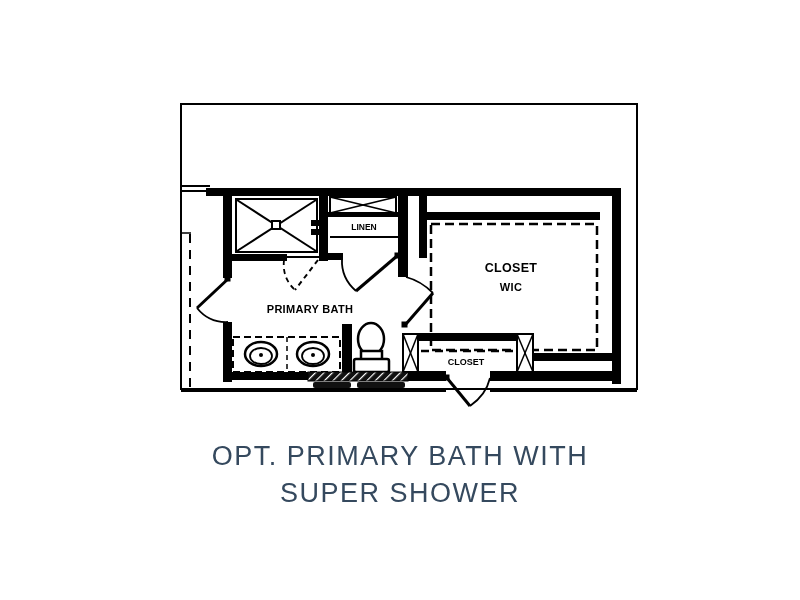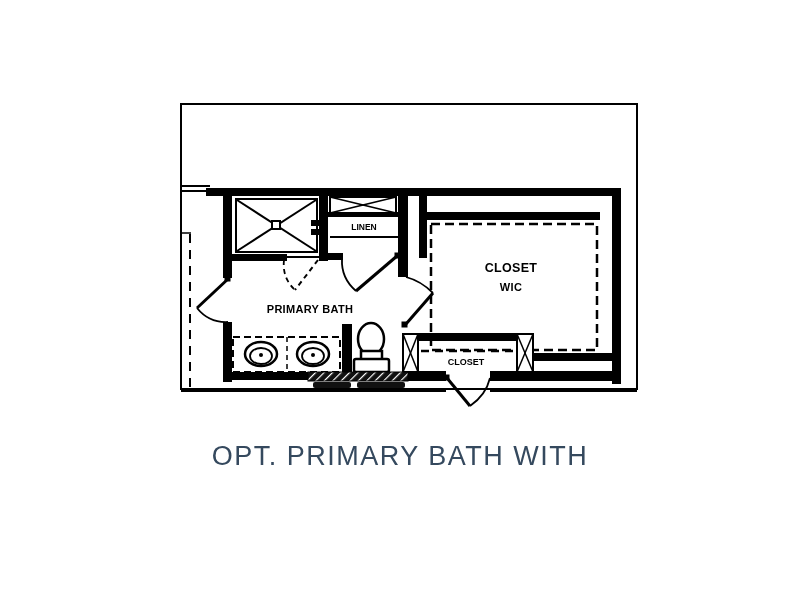--- a/index.html
+++ b/index.html
@@ -166,15 +166,16 @@
   </svg>
 
   <span class="room-label lbl-bath">PRIMARY BATH</span>
   <span class="room-label lbl-wic1">CLOSET</span>
   <span class="room-label lbl-wic2">WIC</span>
   <span class="room-label lbl-linen">LINEN</span>
   <span class="room-label lbl-closet">CLOSET</span>
 
   <div class="caption" style="color: rgb(53, 73, 94);">
     <div>OPT. PRIMARY BATH WITH</div>
+    <div>SUPER SHOWER</div>
   </div>
 
 </div>
 
 </body></html>

